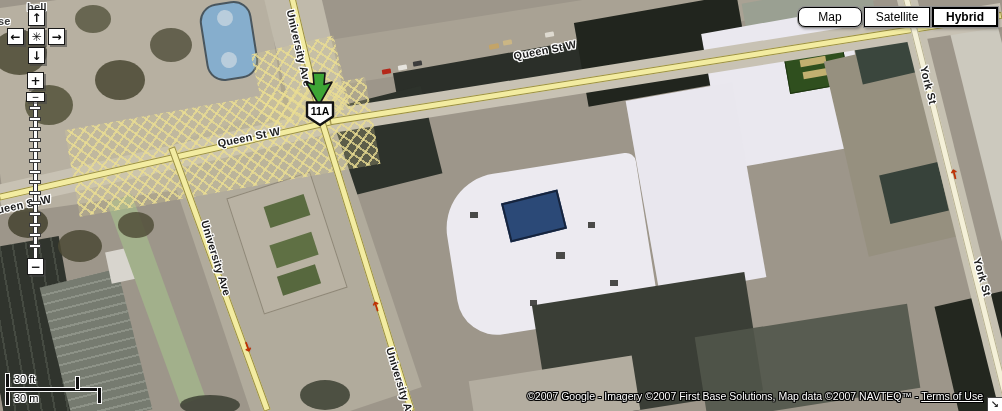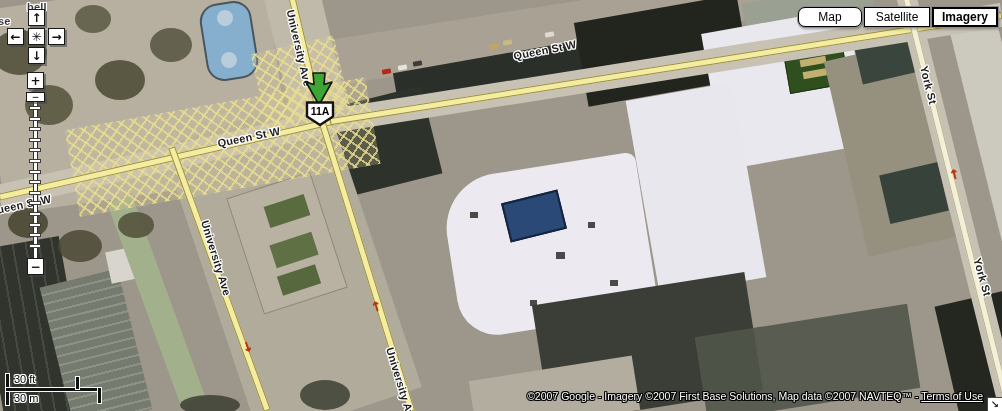--- a/index.html
+++ b/index.html
@@ -201,21 +201,21 @@
       <span>−</span>
     </button>
 
   <button class="mtbtn" style="left:798px;top:7px;width:64px;border-radius:7px;">
       <span>Map</span>
     </button>
   <button class="mtbtn" style="left:864px;top:7px;width:66px;">
       <span>Satellite</span>
     </button>
   <button class="mtbtn sel" style="left:932px;top:7px;width:66px;">
-      <span>Imagery</span>
+      <span>Hybrid</span>
     </button>
 
   <div class="scale-line" style="left:6px;top:374px;width:3px;height:31px;"></div>
   <div class="scale-line" style="left:6px;top:388px;width:95px;height:3px;"></div>
   <div class="scale-line" style="left:76px;top:377px;width:3px;height:12px;"></div>
   <div class="scale-line" style="left:98px;top:388px;width:3px;height:15px;"></div>
   <div class="scale-label" style="left:14px;top:373px;">30 ft</div>
   <div class="scale-label" style="left:14px;top:392px;">30 m</div>
 
   <div class="attrib">

